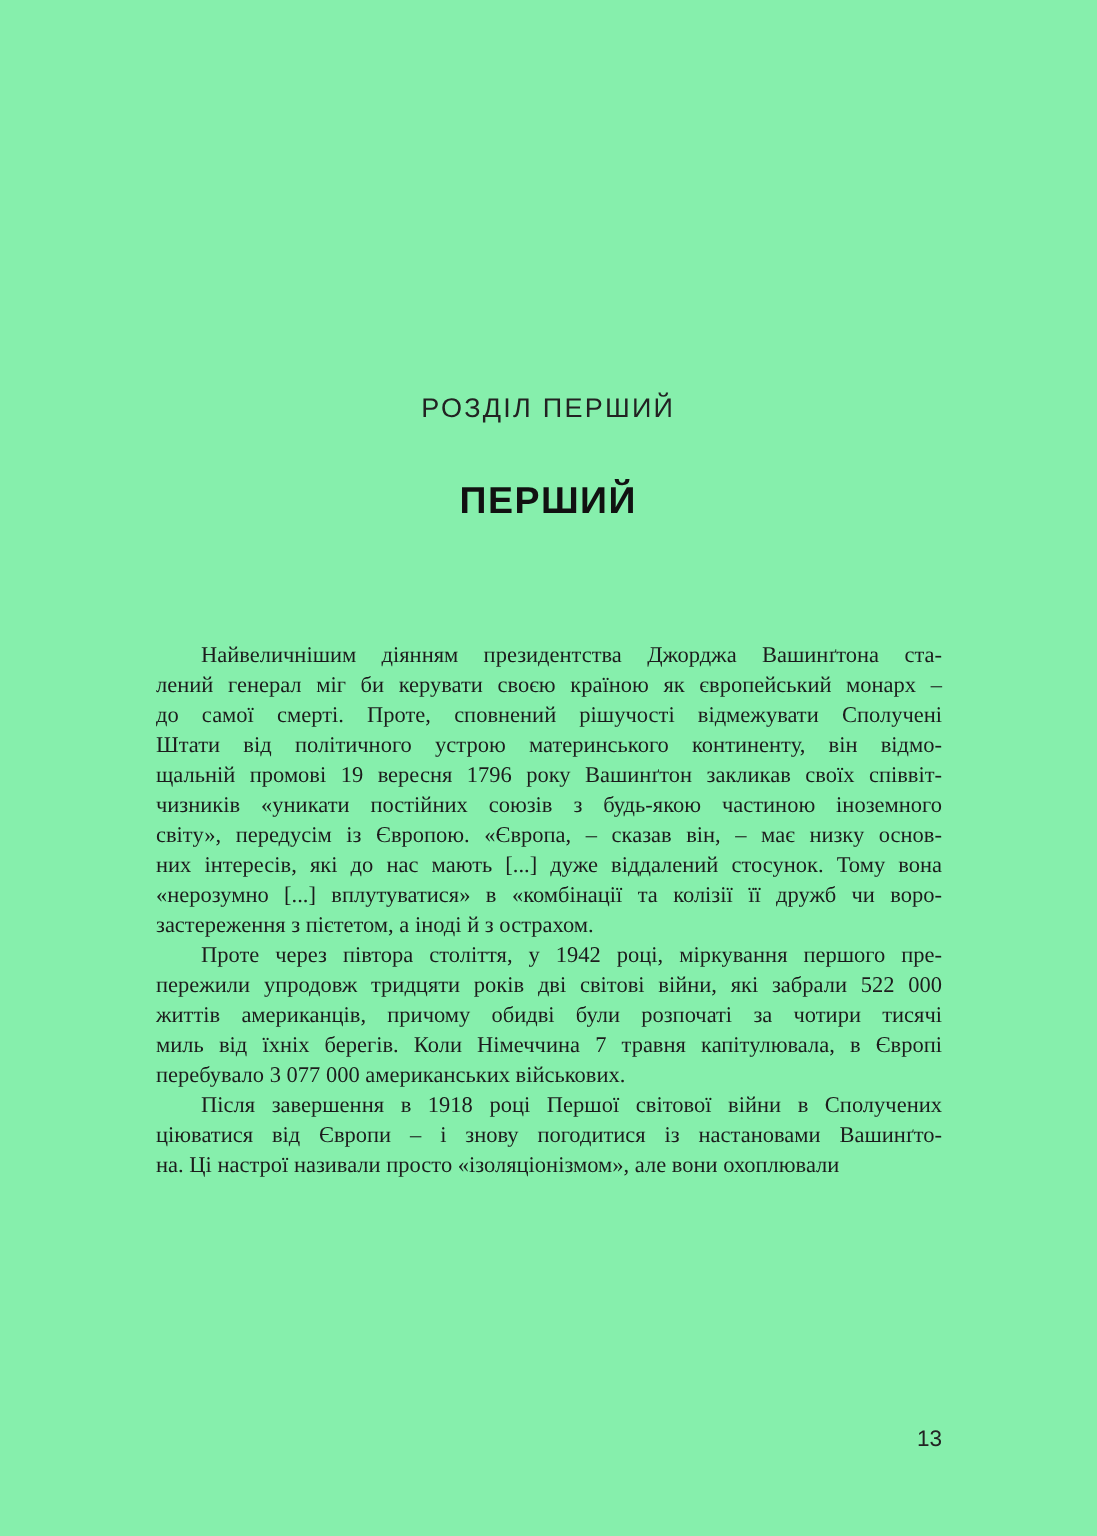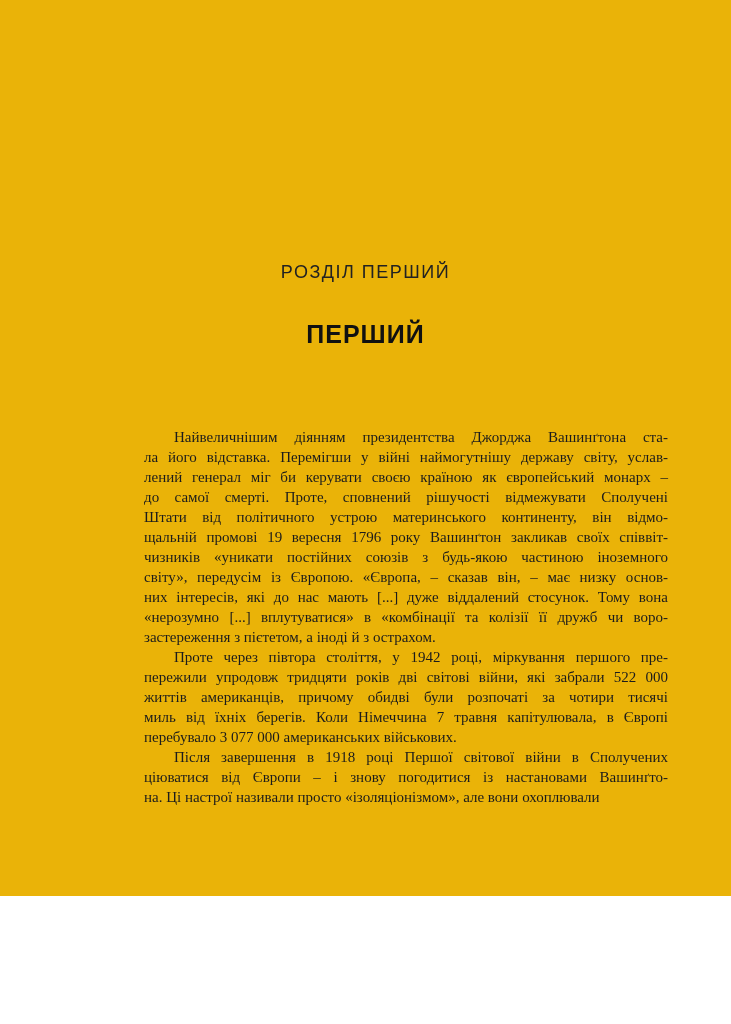--- a/index.html
+++ b/index.html
@@ -3,22 +3,22 @@
 <meta charset="utf-8">
 <style>
   html, body {
     margin: 0;
     padding: 0;
     background: #ffffff;
   }
   .page {
     position: relative;
     width: 731px;
-    height: 896px;
-    background: #eab308;
+    height: 1024px;
+    background: #86efac;
     color: #1c1c1c;
     overflow: hidden;
   }
   .chapter-label {
     position: absolute;
     top: 262px;
     left: 0;
     width: 731px;
     text-align: center;
     font-family: "Liberation Sans", sans-serif;
@@ -42,21 +42,20 @@
   }
   .body-text {
     position: absolute;
     top: 427px;
     left: 104px;
     width: 524px;
     font-family: "Liberation Serif", serif;
     font-size: 15px;
     line-height: 20px;
     color: #1c1c1c;
-    margin-left: 40px;
   }
   .para .line {
     text-align: justify;
     text-align-last: justify;
     text-justify: inter-word;
   }
   .para .line.first {
     text-indent: 30px;
   }
   .para .line.last {
@@ -76,21 +75,20 @@
 </style>
 </head>
 <body>
 
 <div class="page">
   <div class="chapter-label">РОЗДІЛ ПЕРШИЙ</div>
   <h1 class="chapter-title">ПЕРШИЙ</h1>
   <div class="body-text">
       <div class="para">
         <div class="line first">Найвеличнішим діянням президентства Джорджа Вашинґтона ста-</div>
-        <div class="line">ла його відставка. Перемігши у війні наймогутнішу державу світу, услав-</div>
         <div class="line">лений генерал міг би керувати своєю країною як європейський монарх –</div>
         <div class="line">до самої смерті. Проте, сповнений рішучості відмежувати Сполучені</div>
         <div class="line">Штати від політичного устрою материнського континенту, він відмо-</div>
         <div class="line">щальній промові 19 вересня 1796 року Вашинґтон закликав своїх співвіт-</div>
         <div class="line">чизників «уникати постійних союзів з будь-якою частиною іноземного</div>
         <div class="line">світу», передусім із Європою. «Європа, – сказав він, – має низку основ-</div>
         <div class="line">них інтересів, які до нас мають [...] дуже віддалений стосунок. Тому вона</div>
         <div class="line">«нерозумно [...] вплутуватися» в «комбінації та колізії її дружб чи воро-</div>
         <div class="line last">застереження з пієтетом, а іноді й з острахом.</div>
       </div>

